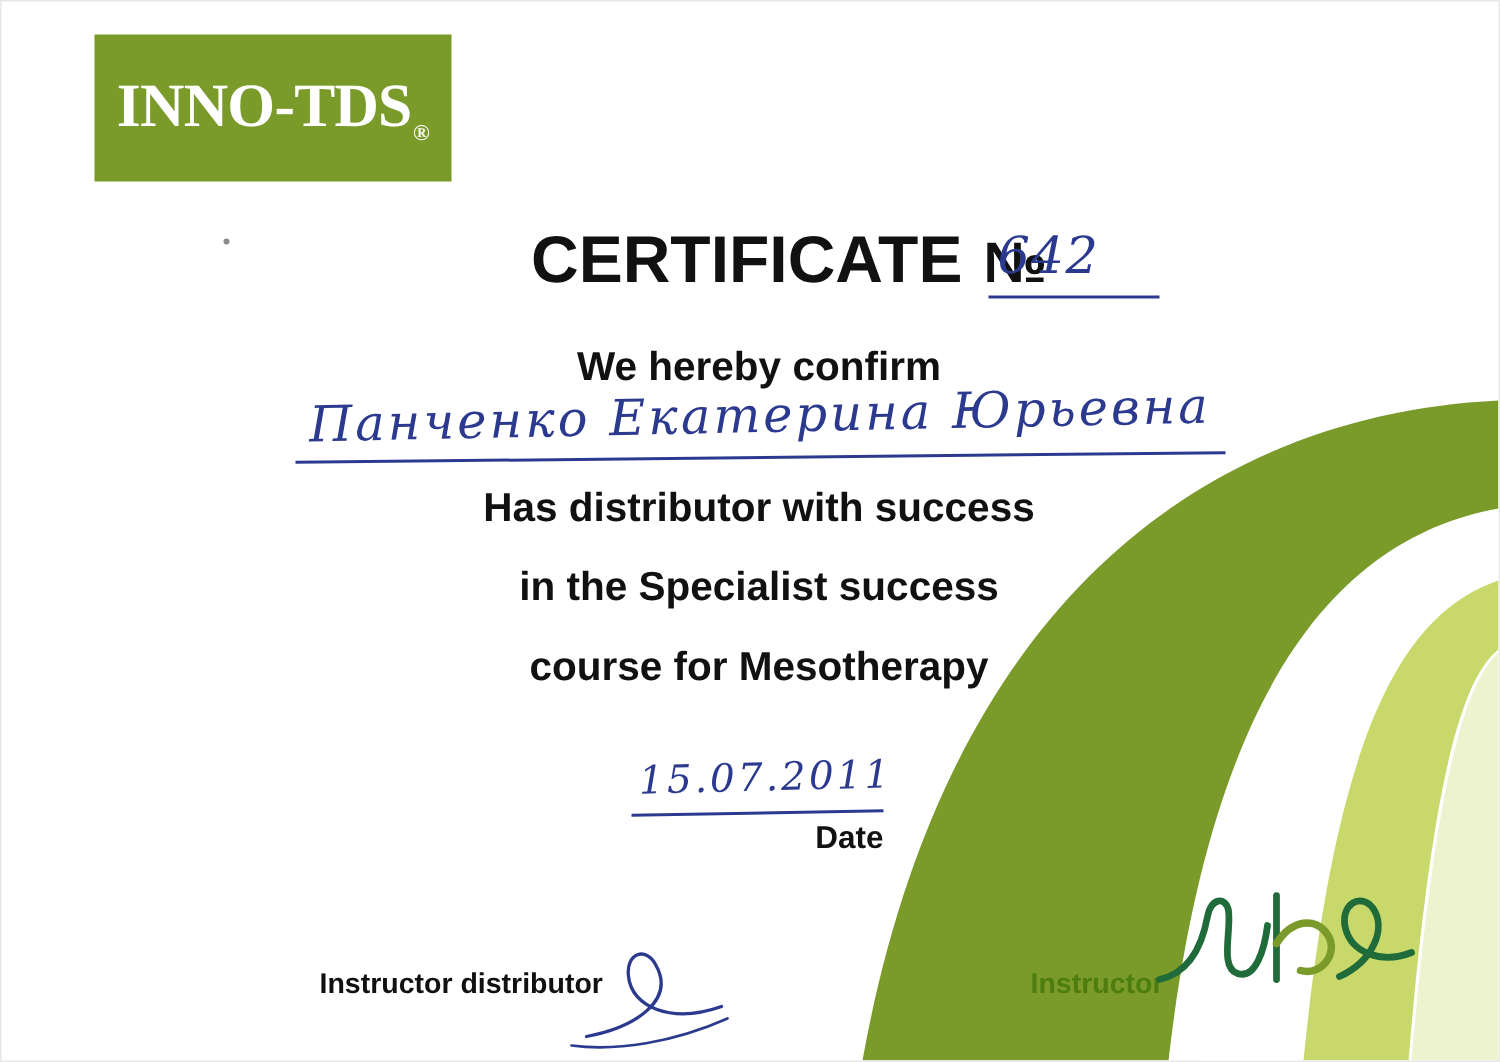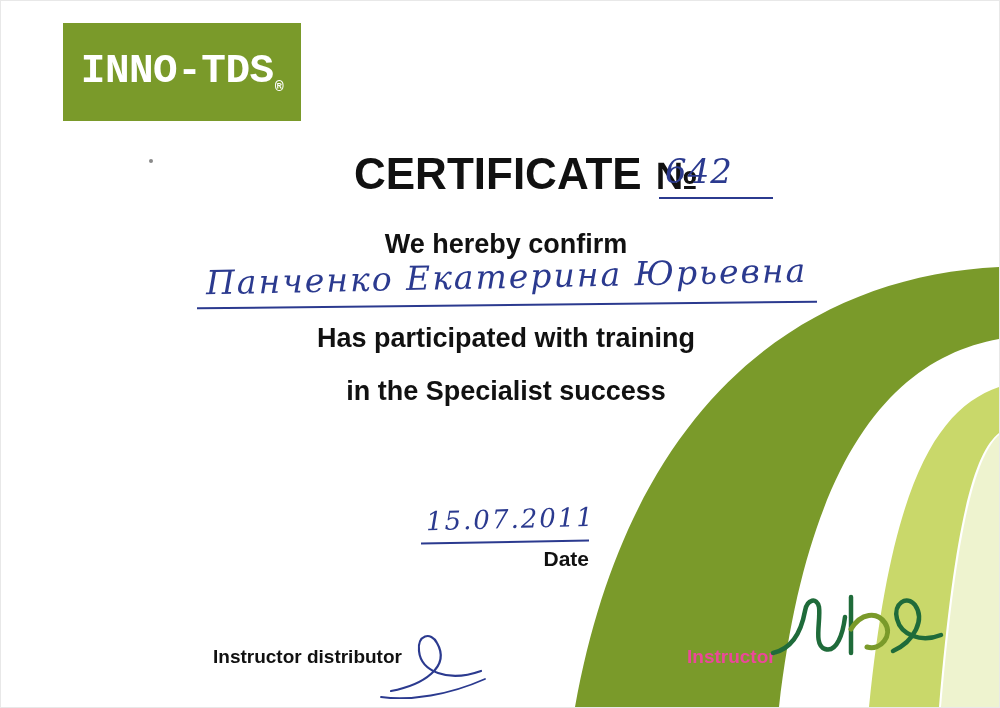--- a/index.html
+++ b/index.html
@@ -38,21 +38,21 @@
     top: 22px;
     width: 238px;
     height: 98px;
     background: #7a9a2a;
     display: flex;
     align-items: center;
     justify-content: center;
   }
   .logo-text {
     color: #ffffff;
-    font-family: Liberation Mono, monospace;
+    font-family: Liberation Serif, serif;
     font-weight: bold;
     font-size: 41px;
     letter-spacing: -0.5px;
     white-space: nowrap;
   }
   .logo-reg {
     font-size: 15px;
     vertical-align: sub;
     margin-left: 1px;
   }
@@ -195,21 +195,21 @@
   }
   .sig-scribble svg { display: block; width: 100%; height: 100%; }
 
   .sig-instructor-label {
     position: absolute;
     left: 686px;
     top: 645px;
     font-family: "Liberation Sans", sans-serif;
     font-weight: bold;
     font-size: 19px;
-    color: #ec4899;
+    color: #4d7c0f;
     white-space: nowrap;
   }
 
   
   .brand {
     position: absolute;
     right: 26px;
     bottom: 12px;
     width: 230px;
     height: 106px;
@@ -260,22 +260,23 @@
       <span class="title-no">№</span>
     </div>
     <div class="cert-number">642</div>
     <div class="cert-number-rule"></div>
 
     <div class="line l-confirm">We hereby confirm</div>
 
     <div class="handwriting name-hw">Панченко Екатерина Юрьевна</div>
     <div class="name-rule"></div>
 
-    <div class="line l-part">Has participated with training</div>
+    <div class="line l-part">Has distributor with success</div>
     <div class="line l-spec">in the Specialist success</div>
+    <div class="line l-course">course for Mesotherapy</div>
 
     <div class="handwriting date-hw">15.07.2011</div>
     <div class="date-rule"></div>
     <div class="date-label">Date</div>
 
     <div class="sig-distributor-label">Instructor distributor</div>
     <div class="sig-scribble">
       <svg viewBox="0 0 130 90" aria-hidden="true">
         <path d="M 18 78 C 50 72 78 54 64 30 C 58 18 44 22 46 38 C 48 58 74 70 108 58" fill="none" stroke="#2b3a8f" stroke-width="2.2" stroke-linecap="round"></path>
         <path d="M 8 84 C 38 88 76 82 112 66" fill="none" stroke="#2b3a8f" stroke-width="1.8" stroke-linecap="round"></path>

